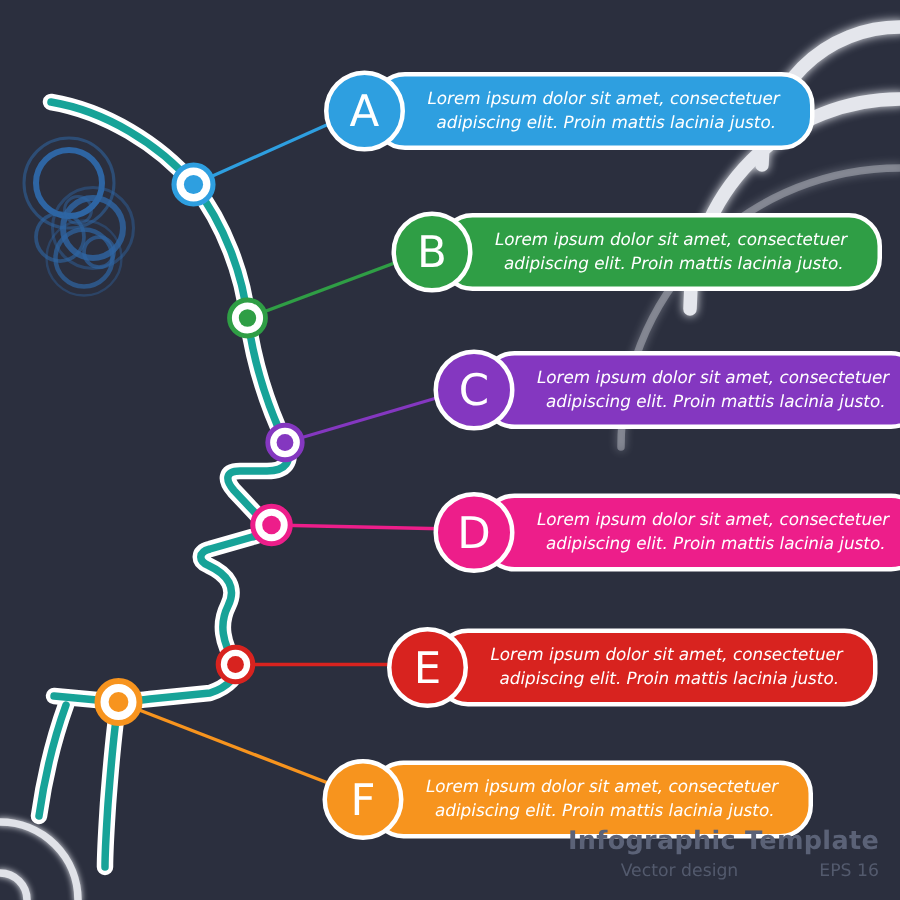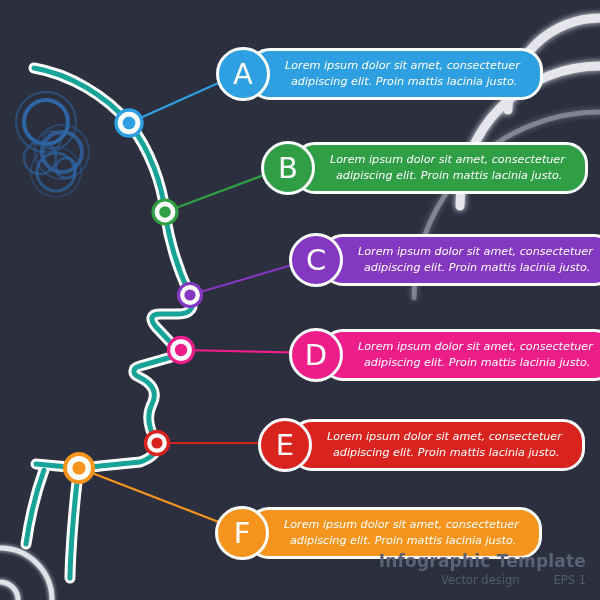--- a/index.html
+++ b/index.html
@@ -92,21 +92,21 @@
     font-family: "DejaVu Sans", sans-serif;
   }
   .footer .sub {
     margin-top: 3px;
     color: #535a6d;
     font-size: 11.5px;
     line-height: 1.2;
     font-family: "DejaVu Sans", sans-serif;
     display: flex;
     justify-content: flex-end;
-    gap: 34px;
+    gap: 54px;
   }
 </style>
 </head>
 <body>
 
 <div class="stage">
 
   <svg class="layer layer-deco" viewBox="0 0 600 600">
     <defs>
       <filter id="glow" x="-60%" y="-60%" width="220%" height="220%">
@@ -265,18 +265,18 @@
           <p class="l2">adipiscing elit. Proin mattis lacinia justo.</p>
         </div>
       </div>
     </div>
 
   <div class="layer layer-footer" style="pointer-events:none;">
     <div class="footer">
       <div class="title">Infographic Template</div>
       <div class="sub">
         <span>Vector design</span>
-        <span>EPS 1</span>
+        <span>EPS 16</span>
       </div>
     </div>
   </div>
 
 </div>
 
 </body></html>

